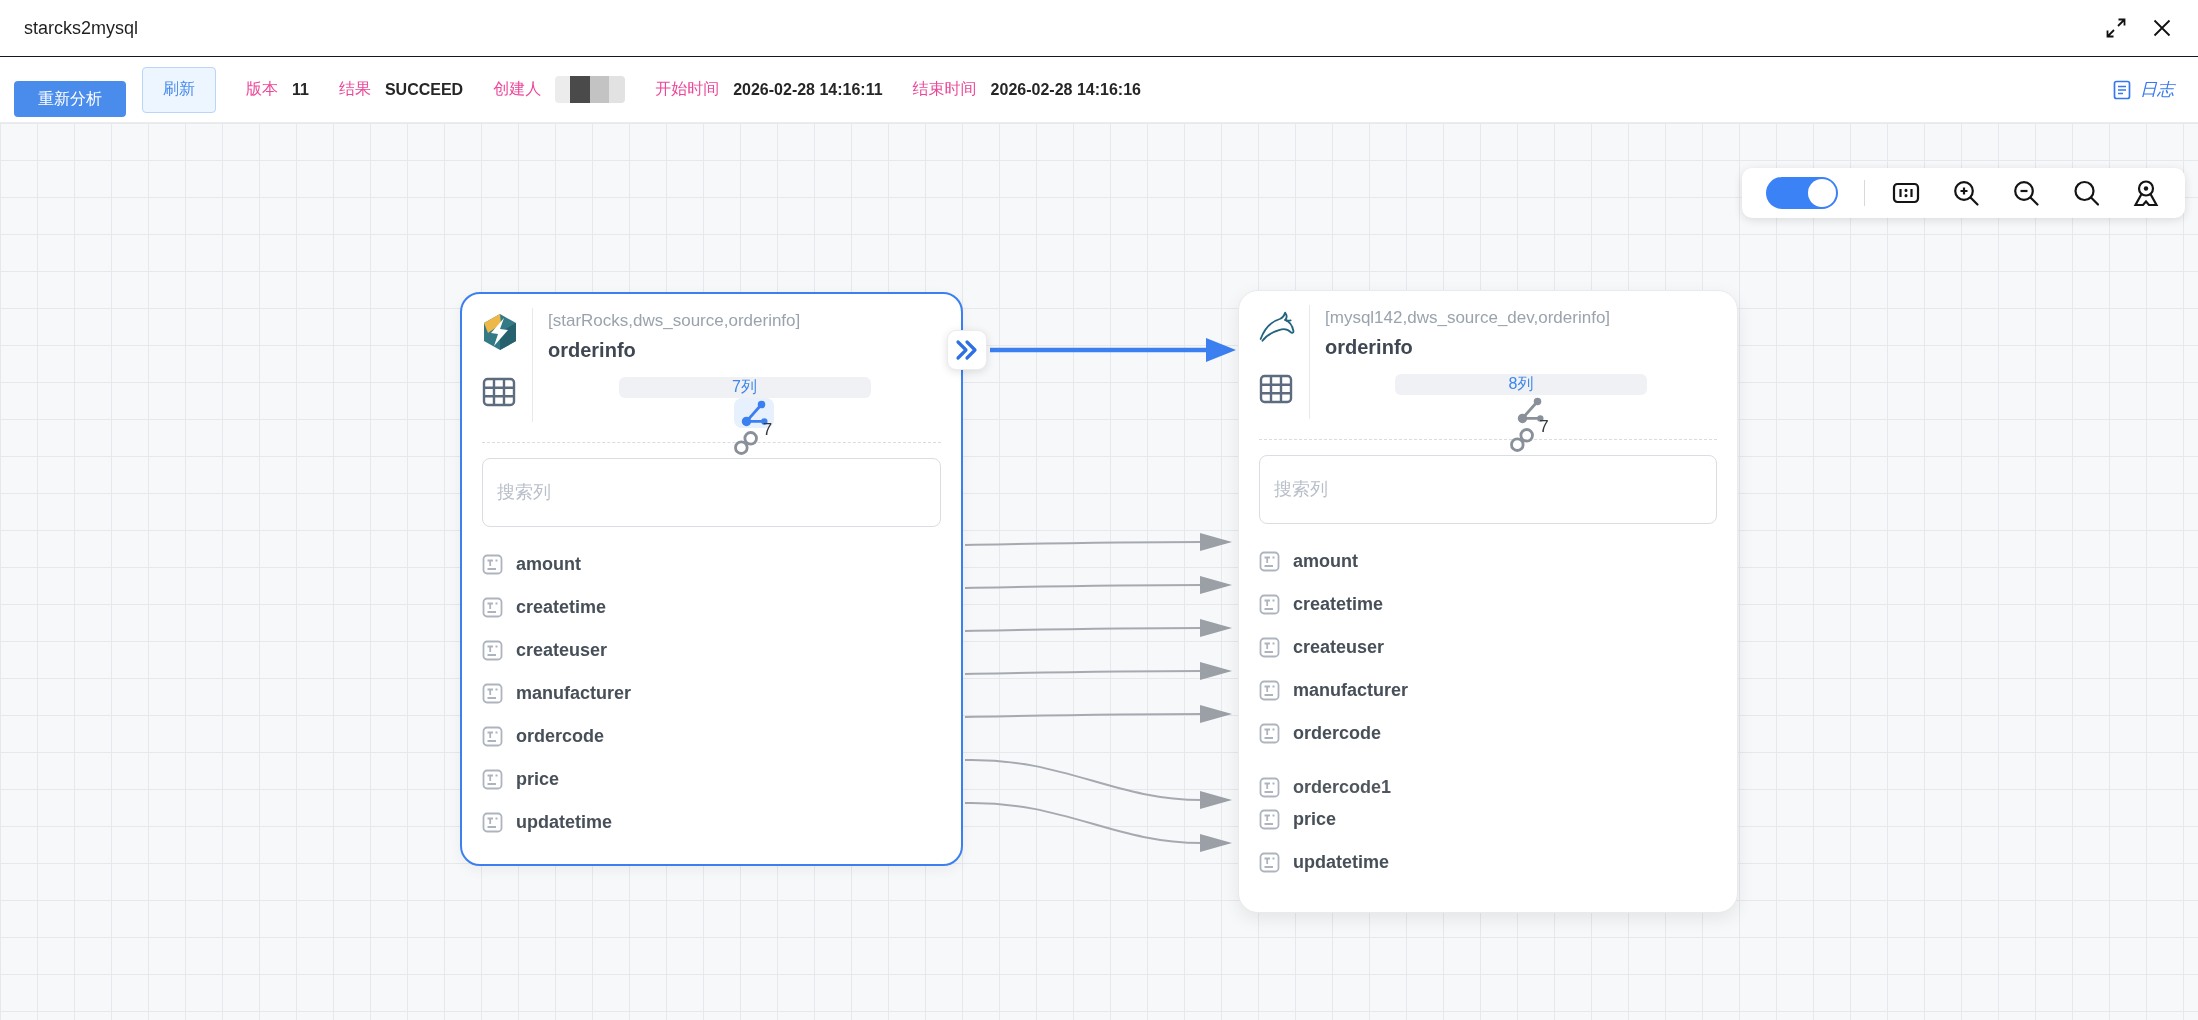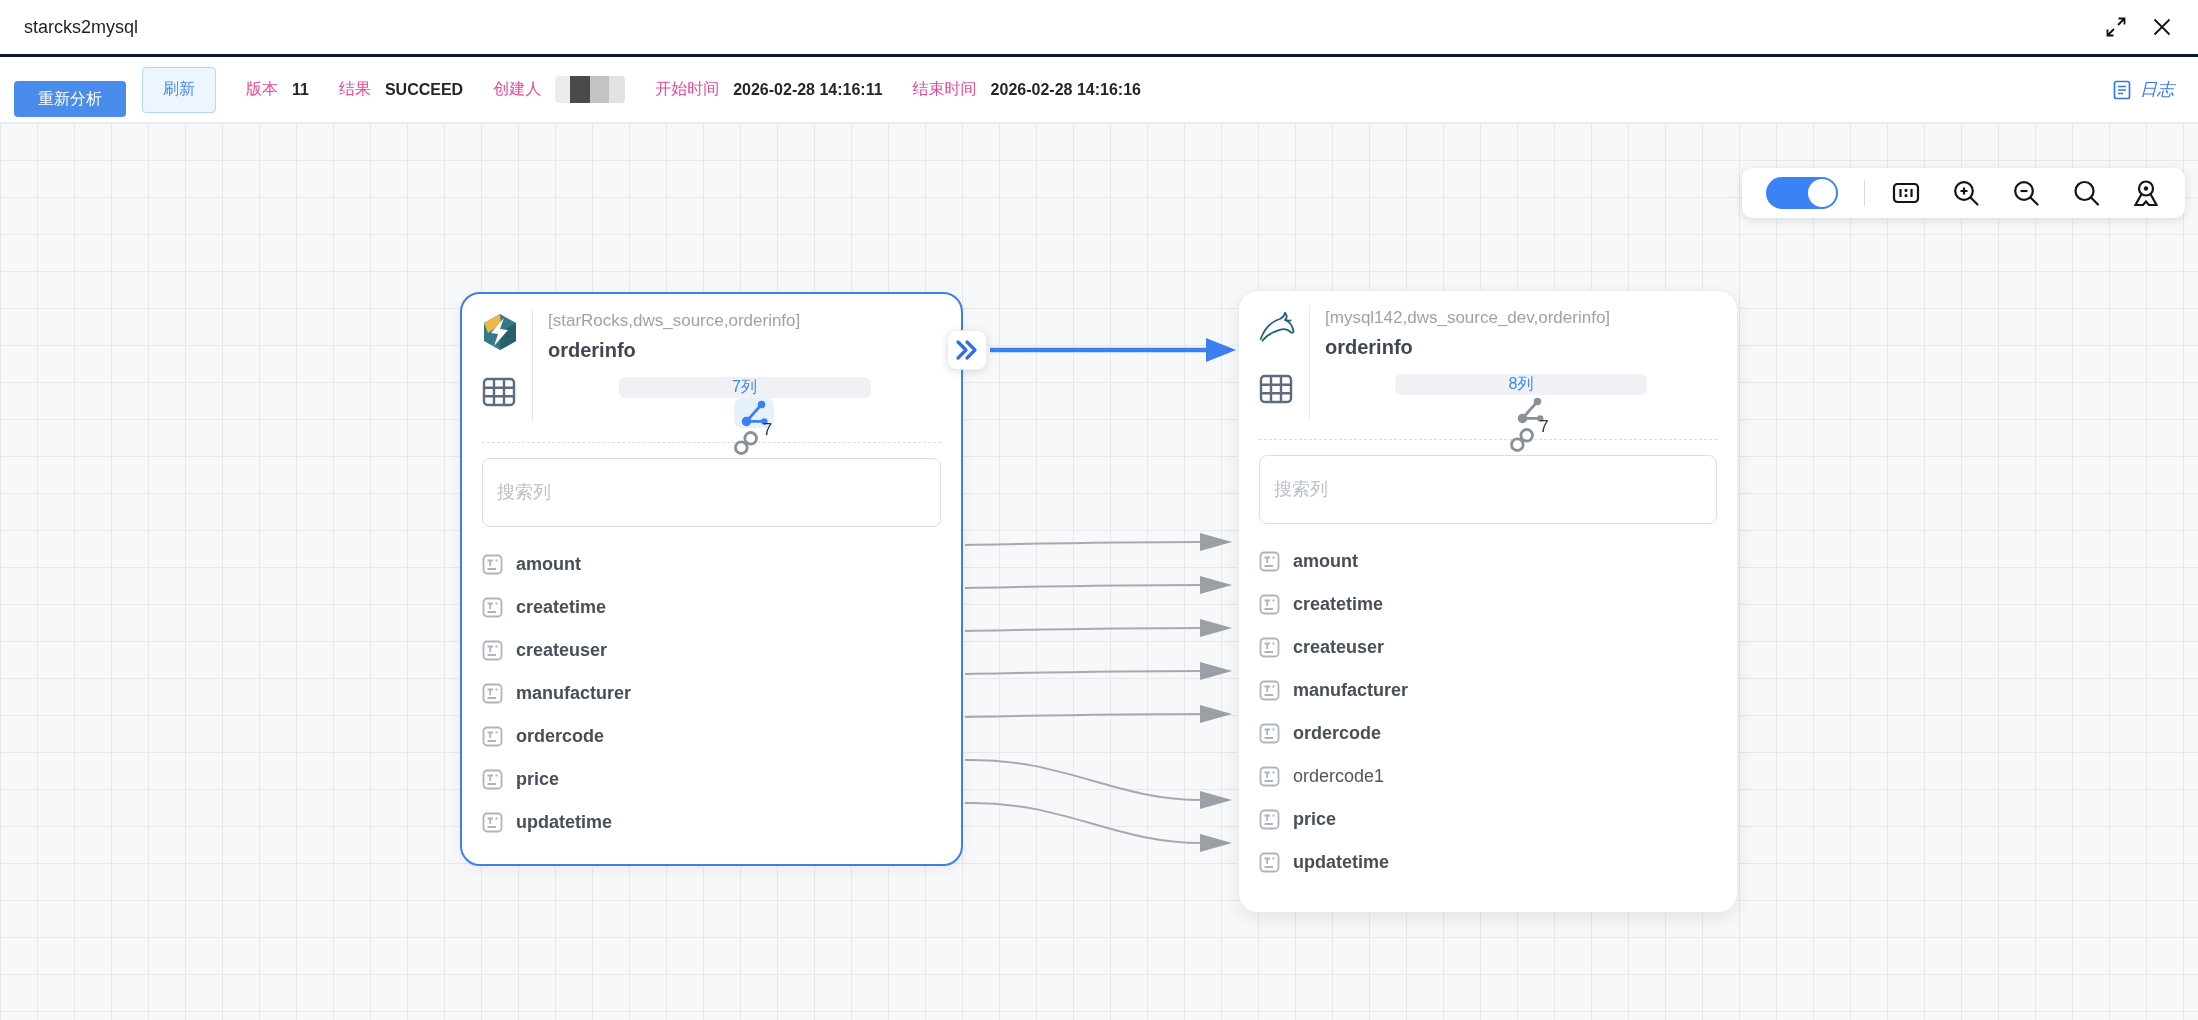--- a/index.html
+++ b/index.html
@@ -1,21 +1,21 @@
 <!DOCTYPE html>
 <html><head>
 <meta charset="utf-8">
 <style>
   * { box-sizing: border-box; margin: 0; padding: 0; }
   html,body { width:2198px; height:1020px; overflow:hidden; background:#fff;
     font-family:"Liberation Sans", sans-serif; }
 
   
   .titlebar { height:57px; display:flex; align-items:center; padding:0 24px;
-    background:#fff; border-bottom:3px solid #0f172a; position:relative; }
+    background:#fff; border-bottom:1px solid #0f172a; position:relative; }
   .titlebar .title { font-size:18px; color:#1f1f1f; }
   .titlebar-icons { margin-left:auto; display:flex; align-items:center; gap:22px; }
   .tb-icon { width:24px; height:24px; cursor:pointer; color:#111; }
 
   
   .toolbar { height:66px; display:flex; align-items:center; padding:0 14px;
     background:#fff; border-bottom:1px solid #ececec; font-size:16px; }
   .btn-primary { height:36px; padding:0 24px; background:#4a8cec; border:none;
     border-radius:4px; color:#fff; font-size:16px; cursor:pointer;
     font-family:"Liberation Sans",sans-serif;margin-top:19px; }
@@ -84,21 +84,21 @@
     top:-8px; }
   .dash-sep { border-top:1px dashed #d9dce2; margin:25px 20px 0 20px; }
   .col-search { display:block; margin:15px 20px 0 20px; width:calc(100% - 40px);
     height:69px; border:1.5px solid #dadde2; border-radius:8px; font-size:18px;
     padding:0 14px; color:#333; outline:none; background:#fff;
     font-family:"Liberation Sans",sans-serif; }
   .col-search::placeholder { color:#b9bfc9; }
   .col-list { margin-top:16px; }
   .col-row { height:43px; display:flex; align-items:center; gap:13px;
     padding:0 20px; font-size:18px; font-weight:bold; color:#474f58; cursor:pointer; }
-  .col-row.unmapped { font-weight:normal; color:#50565e; }
+  .col-row.unmapped { font-weight:bold; color:#50565e;align-items:flex-end; }
   .field-icon { width:21px; height:21px; flex:0 0 21px; color:#aeb4be; }
 
   
   .expand-btn { position:absolute; left:947px; top:207px; width:40px; height:40px;
     background:#fff; border:1px solid #ececec; border-radius:9px; z-index:25;
     display:flex; align-items:center; justify-content:center;
     box-shadow:0 2px 8px rgba(0,0,0,.12); cursor:pointer; color:#2f6fe4; }
 
   
   #links-svg { position:absolute; left:0; top:0; width:2198px; height:897px;

